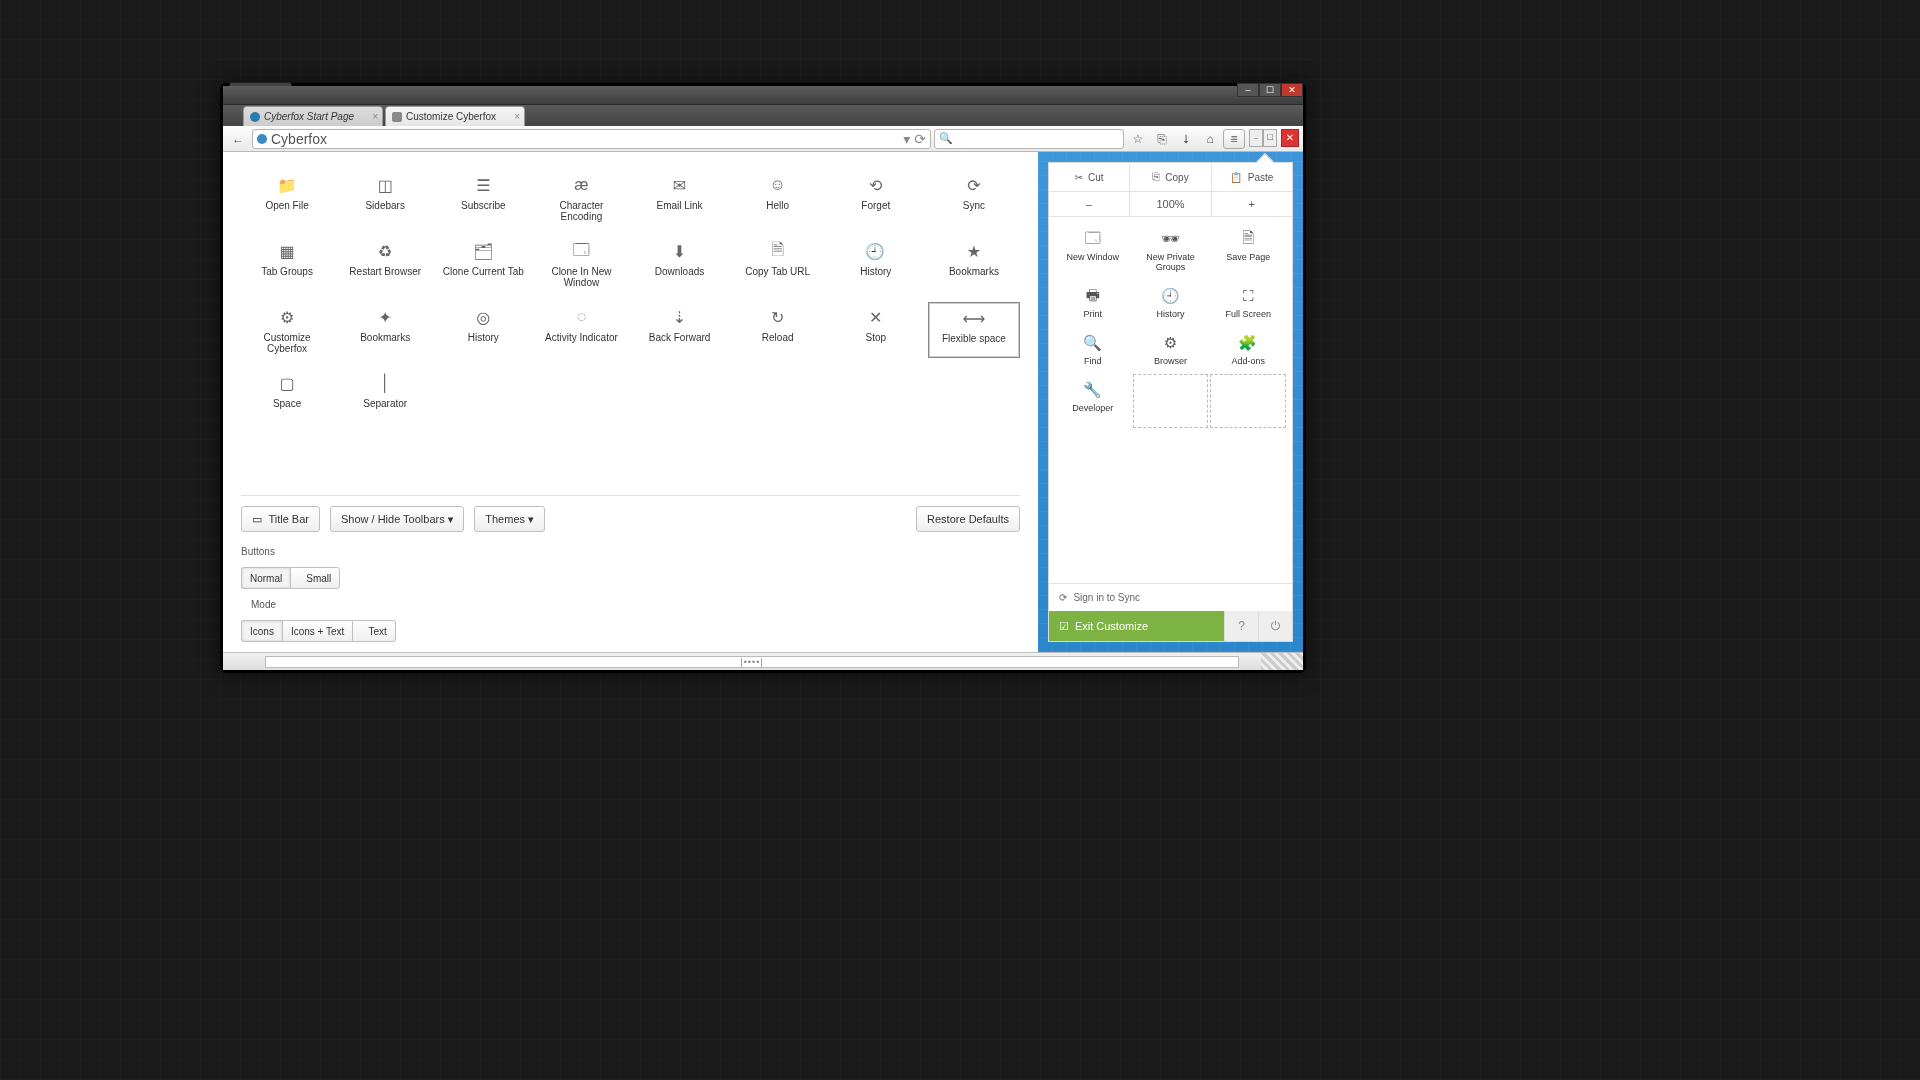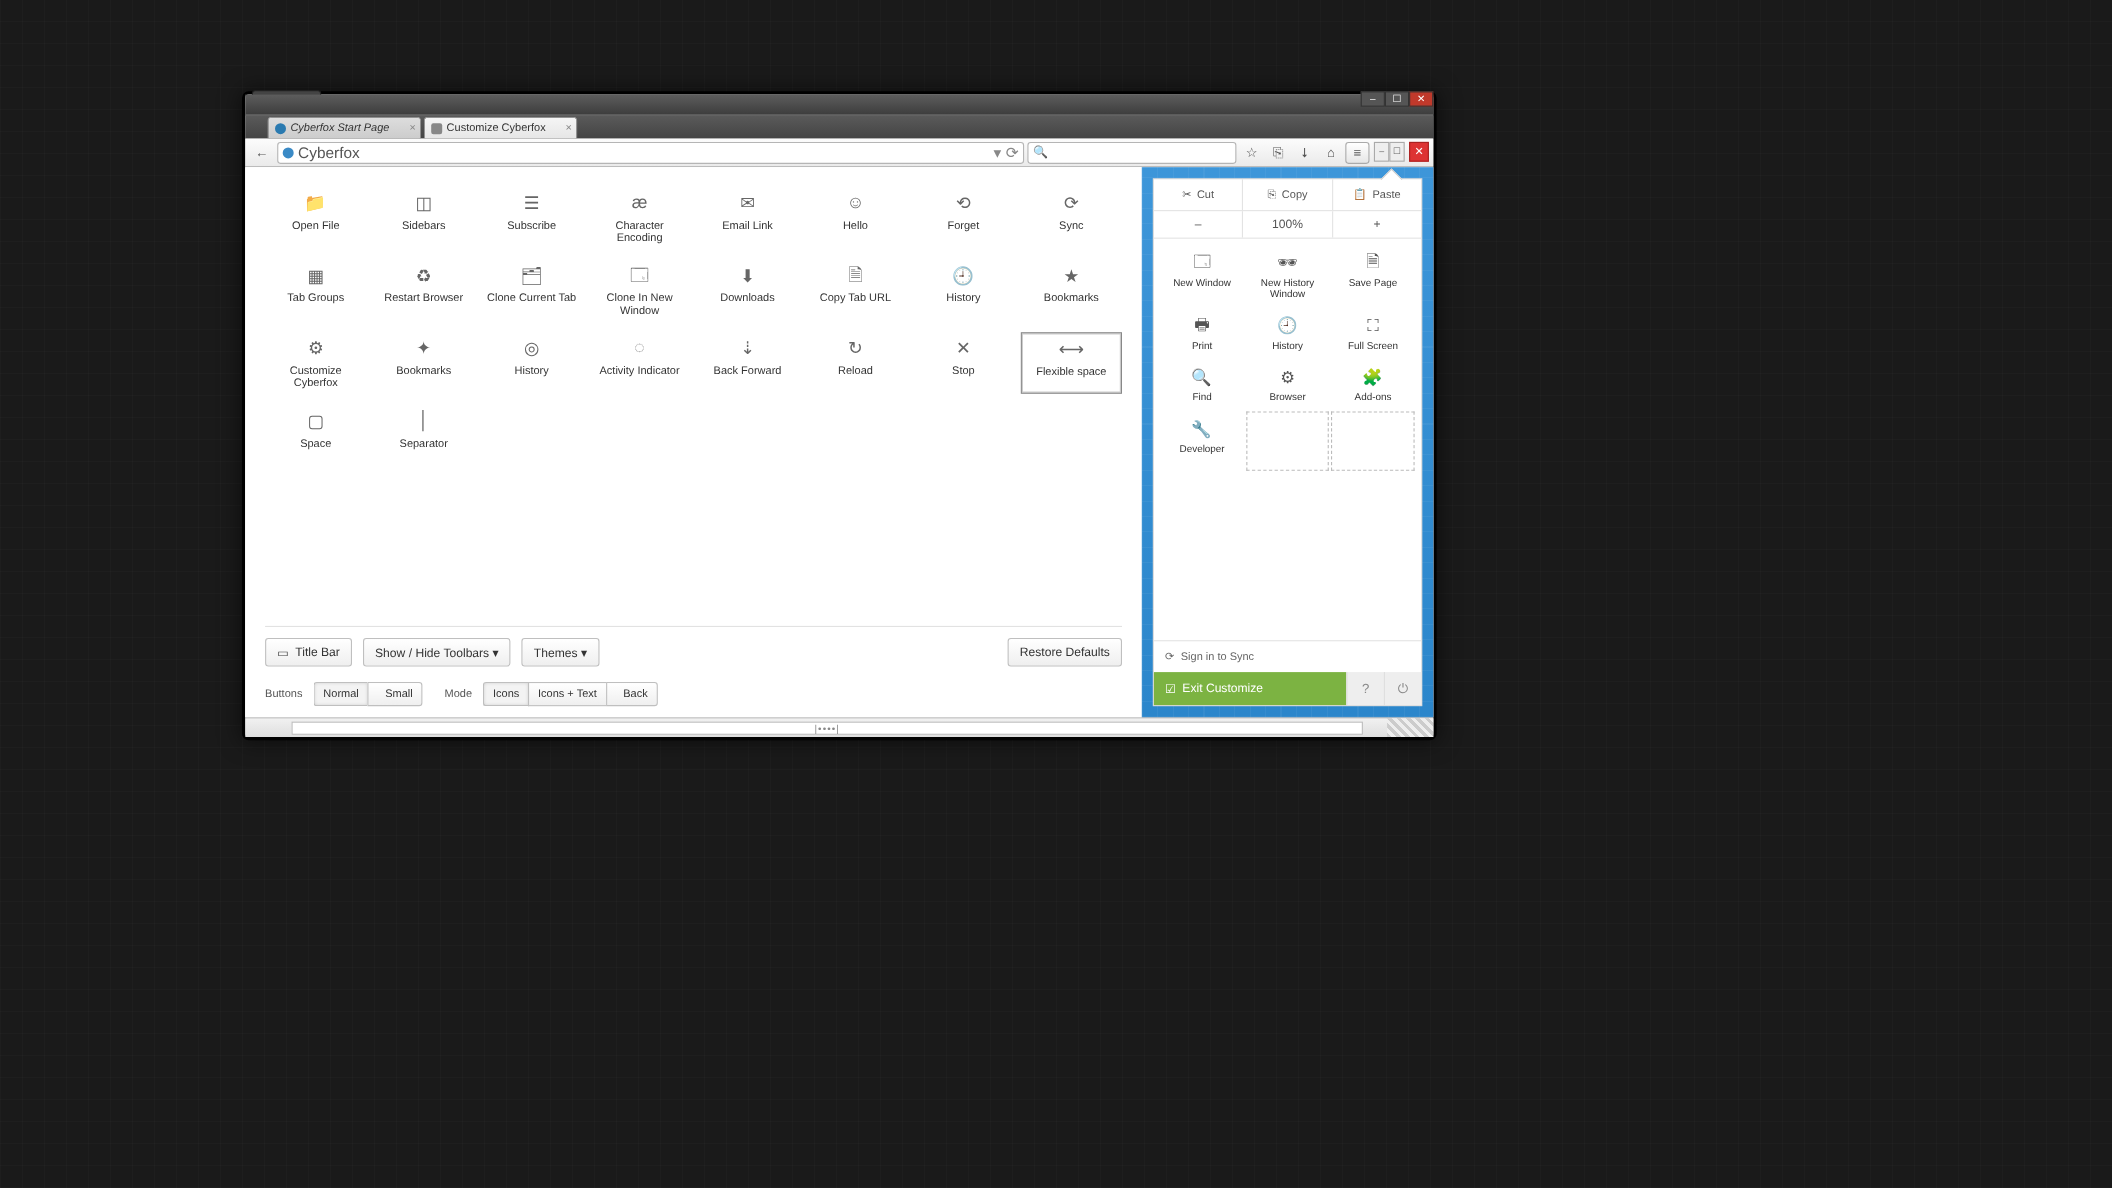--- a/index.html
+++ b/index.html
@@ -37,21 +37,21 @@
 .tool-item.sel { border: 1px solid #888; background: #fff; box-shadow: 0 0 0 1px #ccc inset; }
 .tool-ico { width: 22px; height: 22px; display: flex; align-items: center; justify-content: center; color: #666; font-size: 16px; }
 .footer-opts { margin-top: auto; padding: 10px 0; display: flex; align-items: center; gap: 10px; border-top: 1px solid #e2e2e2; }
 .btn { height: 26px; padding: 0 10px; background: linear-gradient(#fff,#efefef); border: 1px solid #bfbfbf; border-radius: 3px; font-size: 11px; color: #333; display: flex; align-items: center; gap: 6px; }
 .btn.small { height: 22px; font-size: 10px; padding: 0 8px; }
 .seggroup { display: flex; }
 .seggroup .btn { border-radius: 0; border-right: none; }
 .seggroup .btn.active { background: #f3f3f3; box-shadow: inset 0 0 3px rgba(0,0,0,.15); }
 .seggroup .btn:first-child { border-radius: 3px 0 0 3px; }
 .seggroup .btn:last-child { border-radius: 0 3px 3px 0; border-right: 1px solid #bfbfbf; padding-left: 15px; }
-.footer-row2 { display: flex; align-items: center; gap: 10px; padding: 4px 0 10px; font-size: 10px; color: #555; }
+.footer-row2 { display: flex; gap: 10px; padding: 4px 0 10px; font-size: 10px; color: #555; flex-direction: column; }
 .panel-wrap { width: 265px; background: #2d8dd6; background-image: linear-gradient(rgba(255,255,255,.08),rgba(0,0,0,.05)); padding: 10px; position: relative; }
 .panel-wrap::before{content:"";position:absolute;inset:0;background-image:repeating-linear-gradient(0deg,rgba(255,255,255,.05) 0 1px,transparent 1px 14px),repeating-linear-gradient(90deg,rgba(255,255,255,.05) 0 1px,transparent 1px 14px);}
 .panel { background: #fff; border: 1px solid rgba(0,0,0,.15); position: relative; display:flex; flex-direction:column; height: 100%; }
 .panel .arrow { position: absolute; top: -7px; right: 20px; width: 14px; height: 14px; background: #fff; transform: rotate(45deg); border-left:1px solid #ccc; border-top:1px solid #ccc; }
 .editrow { display: flex; border-bottom: 1px solid #e3e3e3; }
 .editrow > div { flex: 1; height: 28px; display: flex; align-items: center; justify-content: center; gap: 5px; font-size: 10px; color: #555; }
 .editrow > div + div { border-left: 1px solid #e3e3e3; }
 .zoomrow { display: flex; border-bottom: 1px solid #e3e3e3; }
 .zoomrow > div { flex:1; height: 24px; display:flex;align-items:center;justify-content:center;font-size:11px;color:#555; }
 .zoomrow > div + div { border-left: 1px solid #e3e3e3; }
@@ -242,21 +242,21 @@
       <div class="footer-row2">
         <span>Buttons</span>
         <div class="seggroup" id="btn-seg">
             <div class="btn small active">Normal</div>
             <div class="btn small">Small</div>
           </div>
         <span style="margin-left:10px">Mode</span>
         <div class="seggroup" id="mode-seg">
             <div class="btn small active">Icons</div>
             <div class="btn small">Icons + Text</div>
-            <div class="btn small">Back</div>
+            <div class="btn small">Text</div>
           </div>
       </div>
     </div>
 
     <div class="panel-wrap">
       <div class="panel">
         <div class="arrow"></div>
         <div class="editrow">
           <div>
               <span>✂</span>
@@ -276,21 +276,21 @@
           <div>100%</div>
           <div>+</div>
         </div>
         <div class="panel-grid" id="panel-grid">
             <div class="pitem">
               <div class="pico">🗔</div>
               <div>New Window</div>
             </div>
             <div class="pitem">
               <div class="pico">🕶</div>
-              <div>New History Window</div>
+              <div>New Private Groups</div>
             </div>
             <div class="pitem">
               <div class="pico">🗎</div>
               <div>Save Page</div>
             </div>
             <div class="pitem">
               <div class="pico">🖶</div>
               <div>Print</div>
             </div>
             <div class="pitem">

